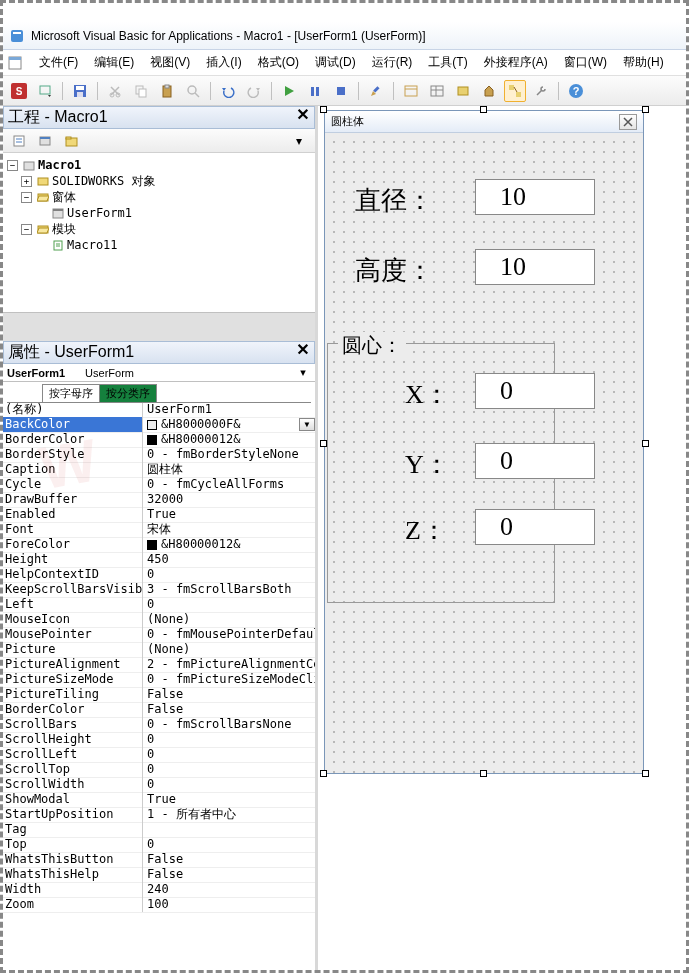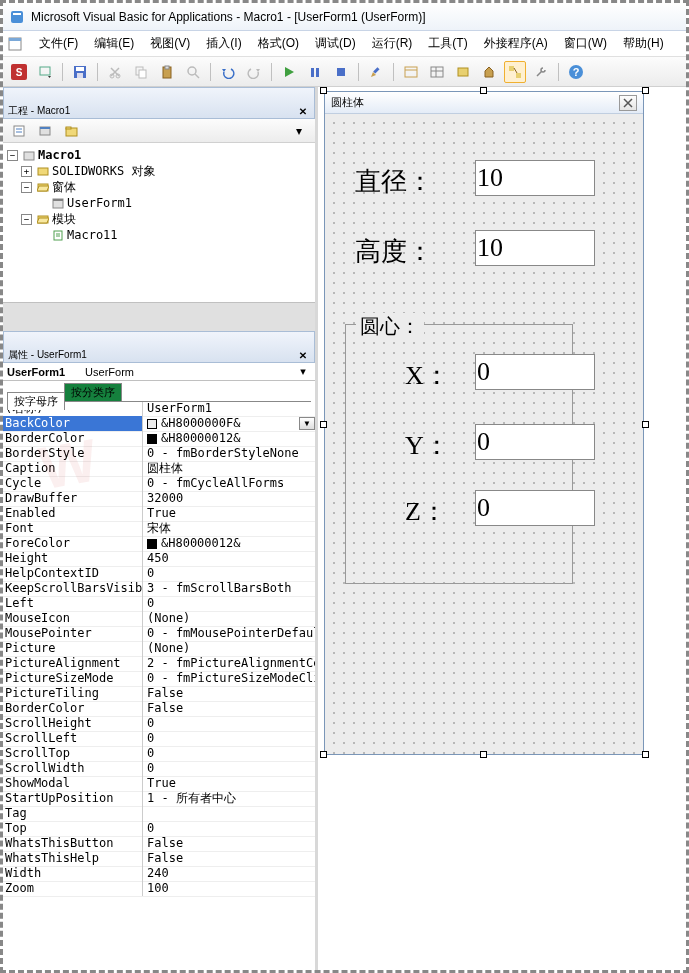--- a/index.html
+++ b/index.html
@@ -1,56 +1,56 @@
 <!DOCTYPE html>
 <html><head>
 <meta charset="utf-8">
 <style>
 * { box-sizing: border-box; margin: 0; padding: 0; }
 body { font-family: "Microsoft YaHei", Arial, sans-serif; font-size: 12px; background: #fff; }
 .window { width: 689px; height: 973px; border: 3px dashed #888; background: #fff; display: flex; flex-direction: column; }
-.titlebar { height: 28px; background: linear-gradient(#fff,#eef3f9); border-bottom: 1px solid #c8d4e6; display:flex; align-items:center; padding: 0 6px; font-size: 12px; }
+.titlebar { height: 28px; background: linear-gradient(#fff,#eef3f9); border-bottom: 1px solid #c8d4e6; display:flex; align-items:center; padding: 0 6px; font-size: 12px; margin-top: 19px; }
 .icon-box { width:16px; height:16px; margin-right:6px; display:inline-flex; align-items:center; justify-content:center; }
 .menubar { height: 26px; display:flex; align-items:center; padding: 0 4px; gap: 4px; border-bottom: 1px solid #e0e0e0; }
 .menu-item { padding: 2px 6px; cursor: default; font-size: 12px; }
 .toolbar { height: 30px; display:flex; align-items:center; padding: 0 4px; gap: 2px; border-bottom: 1px solid #d0d0d0; background: linear-gradient(#fcfcfc,#ececec); }
 .tb-btn { width: 22px; height: 22px; display:inline-flex; align-items:center; justify-content:center; margin: 0 1px; border-radius:2px; }
 .tb-sep { width:1px; height:18px; background:#c0c0c0; margin: 0 3px; }
 .main { flex:1; display:flex; overflow:hidden; }
 .left-col { width: 315px; display:flex; flex-direction:column; border-right: 3px solid #d8d8d8; }
-.panel-header { height: 32px; background: linear-gradient(#f0f4fb,#d8e2f0); border: 1px solid #a9bdd6; display:flex; align-items:flex-end; justify-content:space-between; padding: 0 4px; font-size: 10px; }
+.panel-header { height: 23px; background: linear-gradient(#f0f4fb,#d8e2f0); border: 1px solid #a9bdd6; display:flex; align-items:flex-start; justify-content:space-between; padding: 0 4px; font-size: 16px; }
 .close-x { width:14px; height:14px; display:inline-flex; align-items:center; justify-content:center; font-weight:bold; cursor:default; }
 .mini-toolbar { height: 24px; display:flex; align-items:center; padding: 0 4px; gap: 2px; background: linear-gradient(#fcfcfc,#ececec); border-bottom:1px solid #d0d0d0; }
 .tree-area { flex:0 0 160px; overflow:auto; background:#fff; border-bottom:1px solid #c0c0c0; padding: 4px; font-family: "SimSun", monospace; font-size: 12px; }
 .tree-row { display:flex; align-items:center; height:16px; white-space:nowrap; }
 .tree-indent { display:inline-block; }
 .tree-icon { width:14px; height:14px; margin: 0 2px; display:inline-flex; align-items:center; justify-content:center; }
 .expander { width:11px; height:11px; border:1px solid #888; display:inline-flex; align-items:center; justify-content:center; font-size:9px; line-height:1; margin-right:2px; background:#fff; }
 .splitter-h { height: 28px; background:#e0e0e0; }
 .props-name-row { padding: 2px 4px; font-size: 11px; border-bottom:1px solid #c0c0c0; display:flex; align-items:center; }
 .props-name-row b { font-weight:bold; }
 .props-select-arrow { margin-left:auto; width:16px; text-align:center; }
 .tabs { display:flex; border-bottom:1px solid #888; margin: 2px 4px 0 4px; }
 .tab { border:1px solid #888; border-bottom:none; padding:1px 6px; font-size:11px; background:#15803d; margin-right:-1px; }
-.tab.active { background:#fff; position:relative; top:9px; }
+.tab.active { background:#fff; position:relative; top:0;margin-left:35px; }
 .prop-grid { flex:1; overflow:auto; font-family: "SimSun", monospace; font-size: 12px; }
 .prop-row { display:flex; height:15px; line-height:15px; border-bottom:1px solid #eee;align-items:flex-end; }
 .prop-key { width: 140px; padding-left:2px; border-right:1px solid #ccc; overflow:hidden; white-space:nowrap; }
 .prop-val { flex:1; padding-left:4px; overflow:hidden; white-space:nowrap; display:flex; align-items:center; }
 .prop-row.selected .prop-key { background:#3a76d6; color:#fff; }
 .color-swatch { width:10px; height:10px; border:1px solid #000; display:inline-block; margin-right:4px; }
 .dropdown-btn { margin-left:auto; width:16px; height:13px; border:1px solid #888; background:linear-gradient(#fff,#ddd); display:inline-flex; align-items:center; justify-content:center; font-size:8px; }
 .right-col { flex:1; background:#fff; position:relative; padding: 4px; }
 .handle { position:absolute; width:7px; height:7px; background:#fff; border:1px solid #000; }
 .form-window { position:absolute; left:6px; top:4px; width:320px; border:1px solid #7a96b8; background:#ececec; }
 .form-title { height:22px; background:linear-gradient(#fff,#e4ecf7); display:flex; align-items:center; padding:0 6px; font-size:11px; border-bottom:1px solid #c0cee0; }
 .form-title-close { margin-left:auto; width:18px; height:16px; border:1px solid #999; display:inline-flex; align-items:center; justify-content:center; background:linear-gradient(#fdfdfd,#e5e5e5); }
 .form-body { height:640px; position:relative; background:#ececec; background-image: radial-gradient(#b8b8b8 1px, transparent 1px); background-size: 10px 10px; background-position: 4px 4px; padding: 14px; }
 .form-label { position:absolute; font-size: 26px; font-family: "SimSun", serif; }
-.form-input { position:absolute; border:1px solid #888; background:#fff; font-size:26px; font-family: "SimSun", serif; padding: 0 1px; height:36px; line-height:34px; }
+.form-input { position:absolute; border:1px solid #888; background:#fff; font-size:26px; font-family: "SimSun", serif; padding: 0 24px; height:36px; line-height:34px; }
 .fieldset { position:absolute; border:1px solid #999; }
 .fieldset-legend { position:absolute; top:-12px; left:10px; background:#ececec; padding:0 4px; font-size:20px; font-family:"SimSun",serif; }
 .ok-button { position:absolute; border:1px solid #777; background:linear-gradient(#fdfdfd,#e5e5e5); font-size:26px; font-family:"SimSun",serif; display:flex; align-items:center; justify-content:center; }
 .watermark { position:absolute; font-size:60px; color:rgba(200,50,50,0.08); font-weight:bold; pointer-events:none; transform:rotate(-10deg); }
 </style>
 </head>
 <body>
 
 <div class="window">
 
@@ -448,20 +448,26 @@
               <span>False</span>
             </div>
           </div>
           <div class="prop-row">
             <div class="prop-key">BorderColor</div>
             <div class="prop-val">
               <span>False</span>
             </div>
           </div>
           <div class="prop-row">
+            <div class="prop-key">ScrollBars</div>
+            <div class="prop-val">
+              <span>0 - fmScrollBarsNone</span>
+            </div>
+          </div>
+          <div class="prop-row">
             <div class="prop-key">ScrollHeight</div>
             <div class="prop-val">
               <span>0</span>
             </div>
           </div>
           <div class="prop-row">
             <div class="prop-key">ScrollLeft</div>
             <div class="prop-val">
               <span>0</span>
             </div>
@@ -539,21 +545,21 @@
               </svg>
             </span>
         </div>
         <div class="form-body">
           <div class="form-label" style="left:30px; top:50px">直径：</div>
           <div class="form-input" style="left:150px; top:46px; width:120px">10</div>
 
           <div class="form-label" style="left:30px; top:120px">高度：</div>
           <div class="form-input" style="left:150px; top:116px; width:120px">10</div>
 
-          <div class="fieldset" style="left:20px; top:210px; width:228px; height:260px">
+          <div class="fieldset" style="left:2px; top:210px; width:228px; height:260px">
             <div class="fieldset-legend">圆心：</div>
           </div>
 
           <div class="form-label" style="left:80px; top:244px">X：</div>
           <div class="form-input" style="left:150px; top:240px; width:120px">0</div>
 
           <div class="form-label" style="left:80px; top:314px">Y：</div>
           <div class="form-input" style="left:150px; top:310px; width:120px">0</div>
 
           <div class="form-label" style="left:80px; top:380px">Z：</div>

